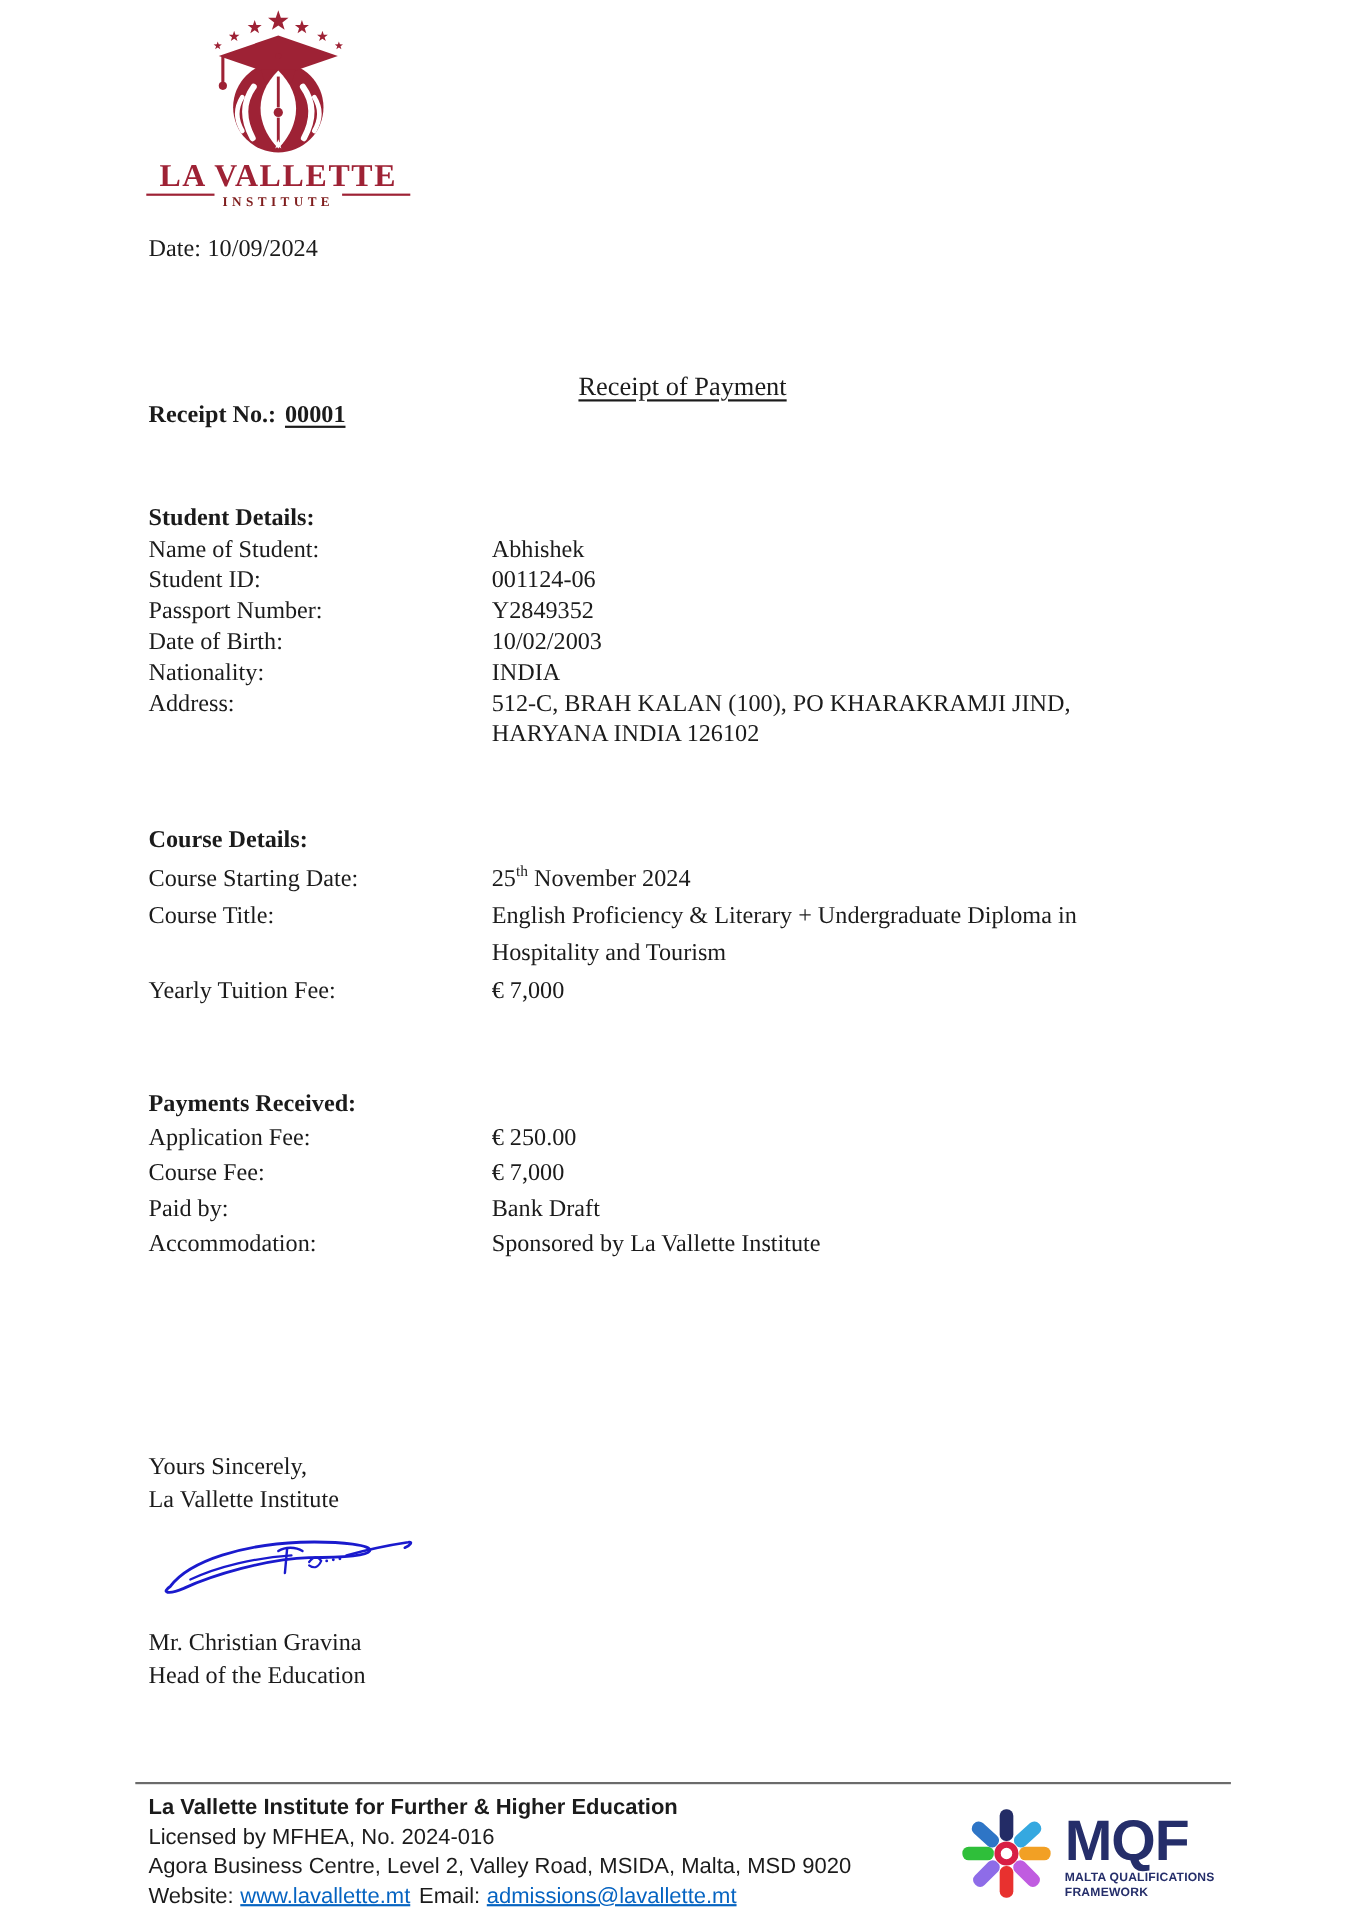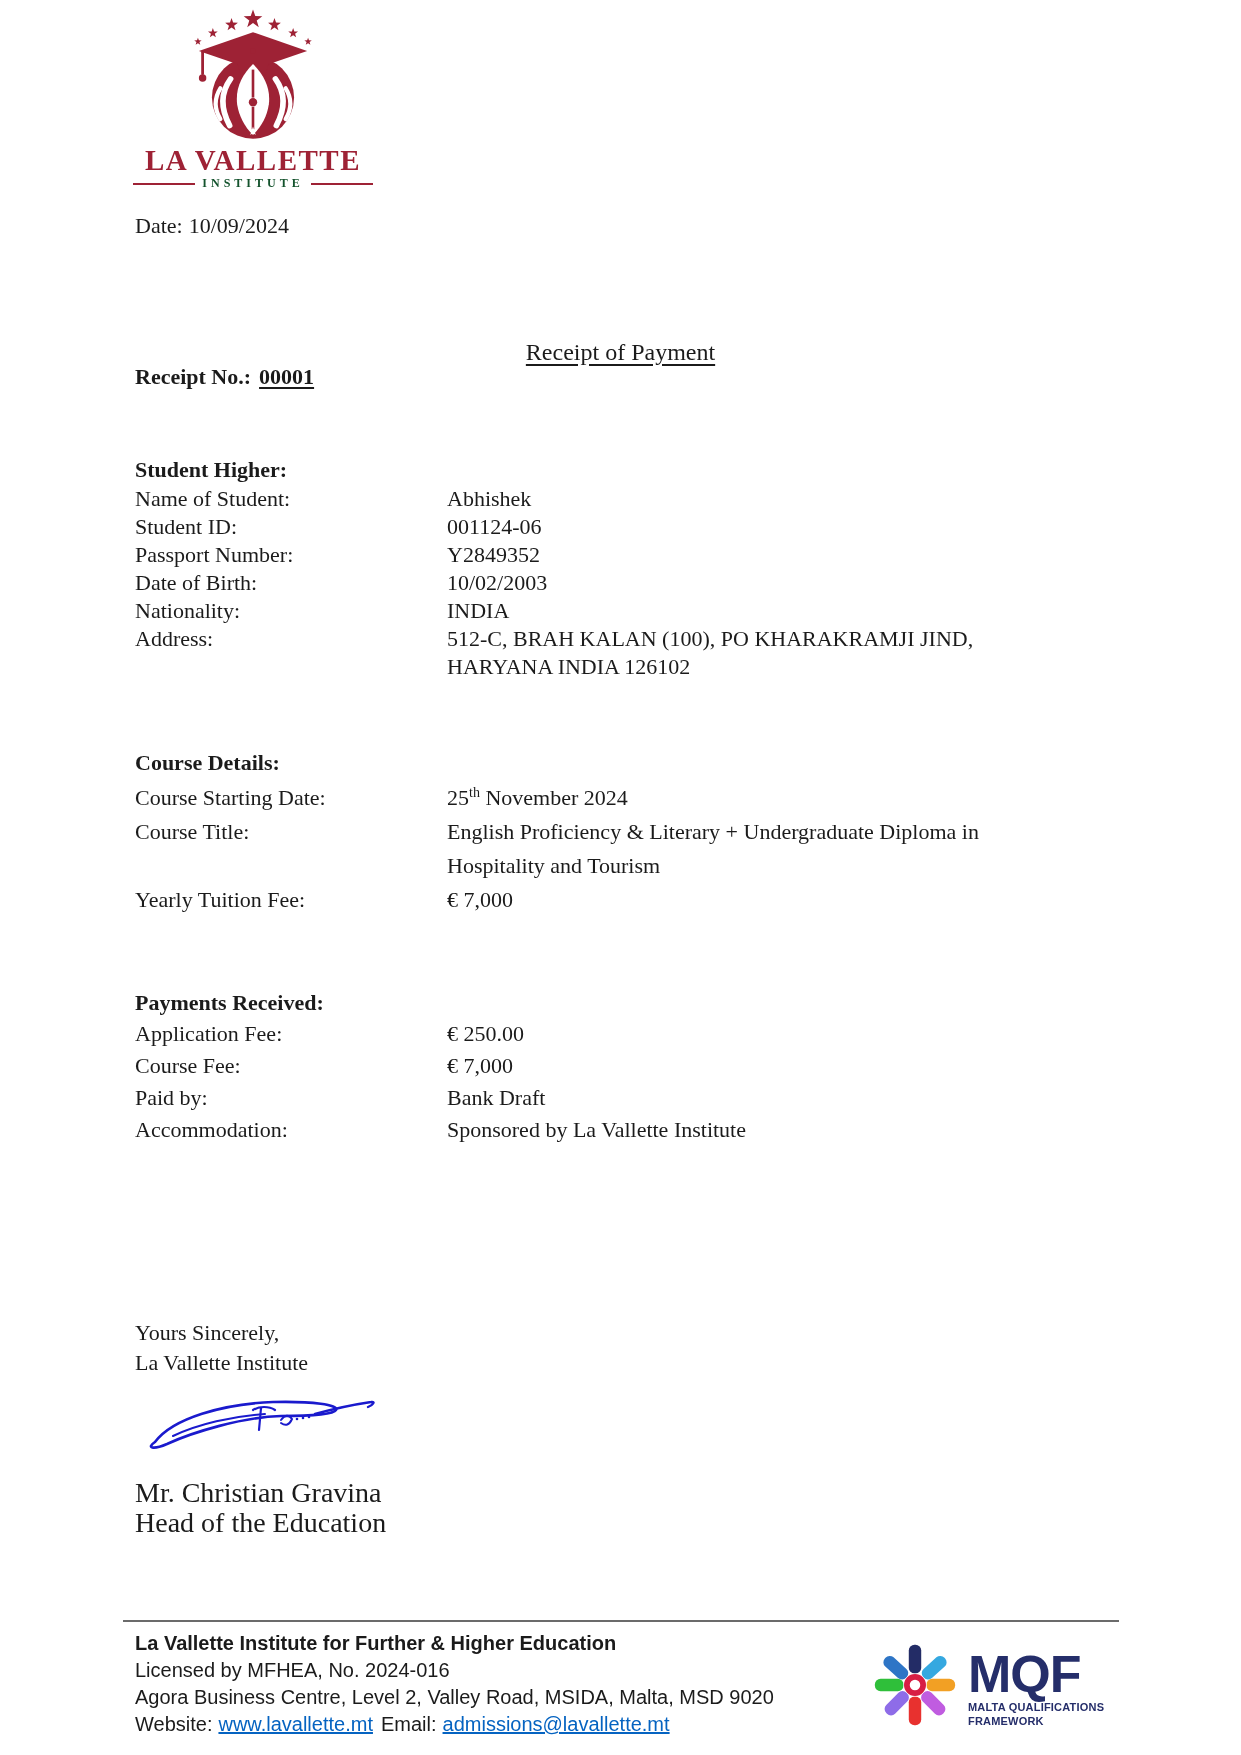--- a/index.html
+++ b/index.html
@@ -15,22 +15,22 @@
   }
   
   .logo-art { position:absolute; top:8px; left:133px; width:240px; height:140px; }
   .logo-word {
     position:absolute; top:144px; left:133px; width:240px;
     text-align:center; font-weight:bold; font-size:29px; letter-spacing:1.5px;
     color:#9E2235; white-space:nowrap;
   }
   .logo-inst {
     position:absolute; top:176px; left:133px; width:240px;
-    display:flex; align-items:center; gap:7px;
-    color:#14532d;
+    display:flex; gap:7px;
+    color:#7f1d1d;
   }
   .logo-inst .rule { flex:1; height:2px; background:#9E2235; }
   .logo-inst .inst-text {
     font-size:12px; font-weight:bold; letter-spacing:4px; white-space:nowrap;
   }
   
   .date-line { position:absolute; top:213px; left:135px; font-size:22px; }
   .date-line .lbl { margin-right:6px; }
   .doc-title {
     position:absolute; top:303px; left:0; width:1241px; text-align:center;
@@ -50,21 +50,21 @@
   #course-details { top:745px; }
   #course-details .heading { line-height:36px; }
   #course-details .row { line-height:34px; }
   #payments { top:988px; }
   #payments .heading { line-height:30px; }
   #payments .row { line-height:32px; }
   sup.ord { font-size:14px; vertical-align:super; line-height:0; }
 
   .closing { position:absolute; top:1318px; left:135px; font-size:22px; line-height:30px; }
   .signature { position:absolute; top:1392px; left:143px; width:235px; height:62px; }
-  .signer { position:absolute; top:1478px; left:135px; font-size:28px; line-height:30px; }
+  .signer { position:absolute; top:1478px; left:135px; font-size:22px; line-height:30px; }
 
   
   .footer {
     position:absolute; top:1620px; left:123px; width:996px;
     border-top:2px solid #6b6b6b; padding:8px 0 0 12px;
     font-family:"Liberation Sans", sans-serif; font-size:20px; line-height:27px;
   }
   .footer .org { font-weight:bold; }
   .footer a, .footer .link {
     color:#0563C1; text-decoration:underline; cursor:pointer;
@@ -125,21 +125,21 @@
     <span class="lbl">Date:</span><span>10/09/2024</span>
   </div>
 
   <div class="doc-title">Receipt of Payment</div>
 
   <div class="receipt-no">
     <span>Receipt No.:</span><span class="num">00001</span>
   </div>
 
   <div class="section" id="student-details">
-    <div class="heading">Student Higher:</div>
+    <div class="heading">Student Details:</div>
     <div class="row">
       <span class="lbl">Name of Student:</span>
       <span class="val">Abhishek</span>
     </div>
     <div class="row">
       <span class="lbl">Student ID:</span>
       <span class="val">001124-06</span>
     </div>
     <div class="row">
       <span class="lbl">Passport Number:</span>

